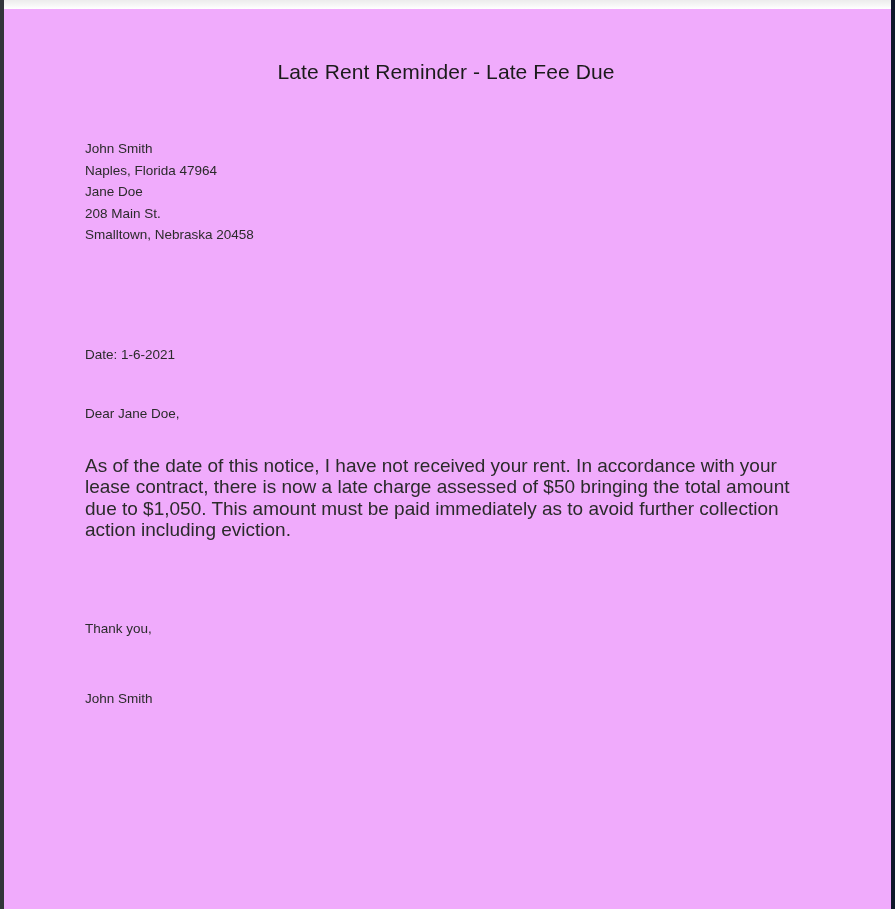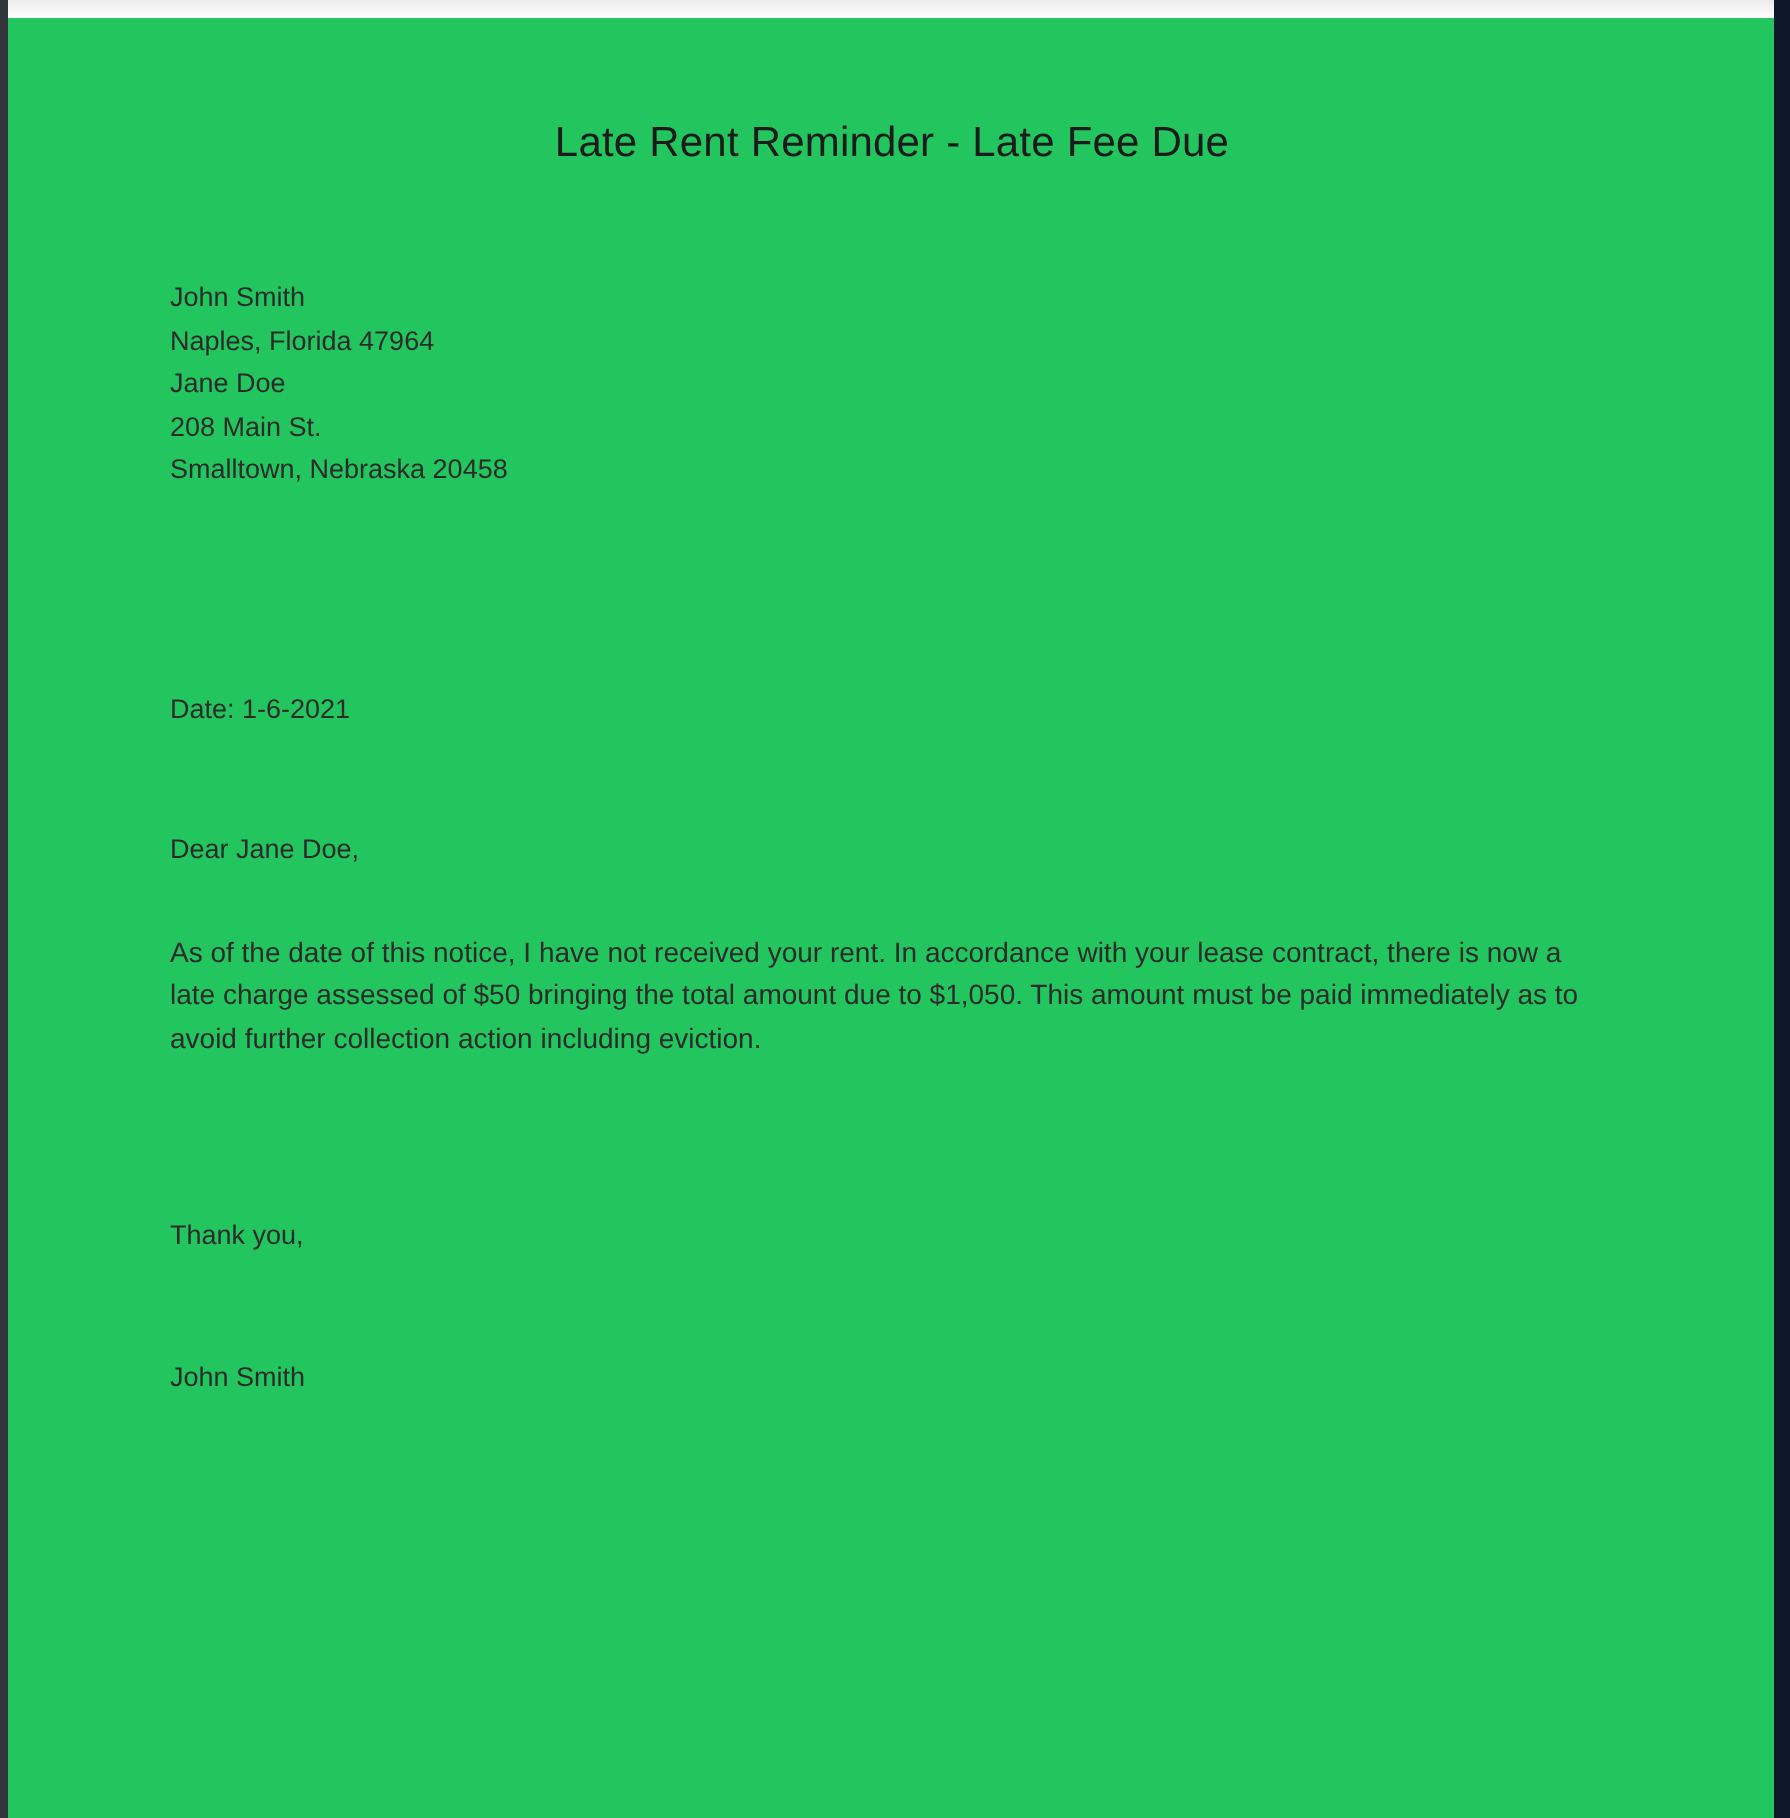--- a/index.html
+++ b/index.html
@@ -14,22 +14,22 @@
     overflow: hidden;
   }
 
   
   .doc-viewport {
     position: relative;
     width: 895px;
     height: 909px;
     box-sizing: border-box;
     border-left: 4px solid #32353b;
-    border-right: 8px solid #0f172a;
-    background: #22c55e;
+    border-right: 4px solid #0f172a;
+    background: #f0abfc;
     overflow: hidden;
   }
 
   
   .page-top-shade {
     position: absolute;
     top: 0;
     left: 0;
     right: 0;
     height: 9px;
@@ -77,29 +77,29 @@
   }
 
   .date-line {
     margin-top: 98px;
     font-size: 13.5px;
     line-height: 21.5px;
     color: #2b2b2b;
   }
 
   .salutation {
-    margin-top: 49px;
+    margin-top: 38px;
     font-size: 13.5px;
     line-height: 21.5px;
     color: #2b2b2b;
   }
 
   .body-block {
     margin-top: 30px;
-    font-size: 14px;
+    font-size: 19px;
     line-height: 21.5px;
     color: #2b2b2b;
     text-align: left;
   }
   .body-block p {
     margin: 0;
   }
 
   .closing {
     margin-top: 77px;

